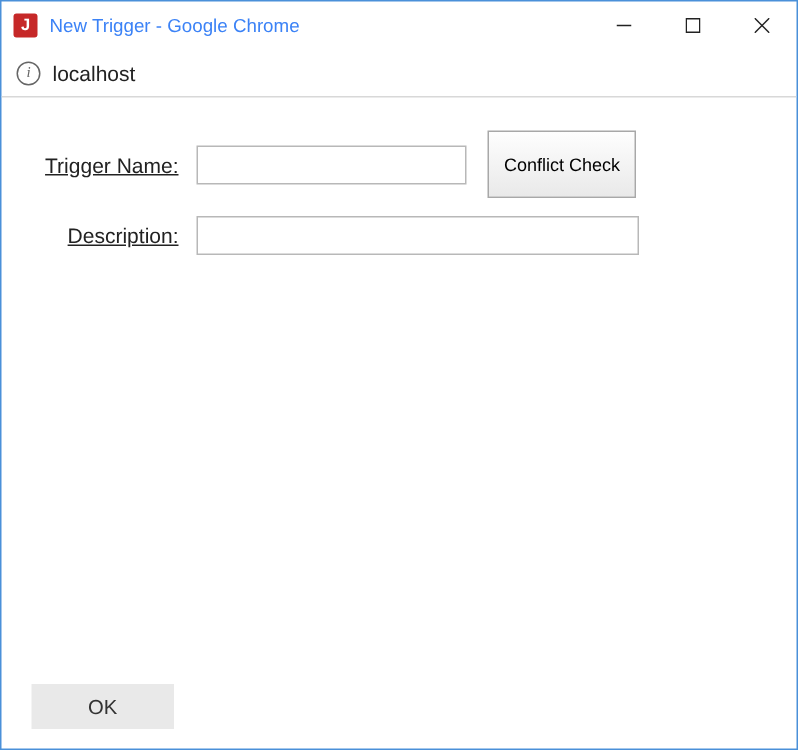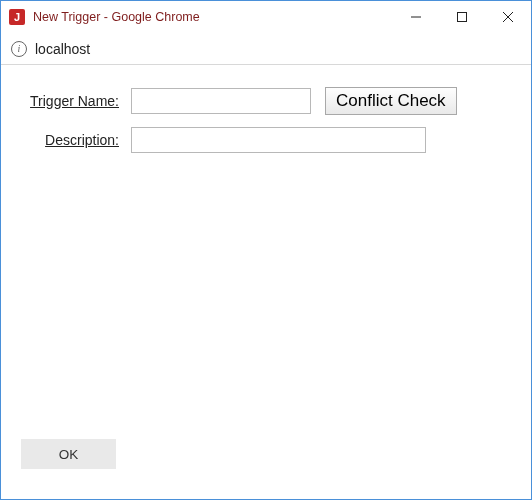--- a/index.html
+++ b/index.html
@@ -24,21 +24,21 @@
   background: #c62828;
   border-radius: 2px;
   margin-right: 8px;
   display: flex;
   align-items: center;
   justify-content: center;
   color: #fff;
   font-weight: bold;
   font-size: 11px;
 }
-.title-text { flex: 1; color: #7f1d1d; font-size: 12.5px; }
+.title-text { flex: 1; color: #3b82f6; font-size: 12.5px; }
 .win-controls { display: flex; height: 32px; }
 .win-btn {
   width: 46px;
   display: flex;
   align-items: center;
   justify-content: center;
   cursor: pointer;
 }
 .win-btn svg { stroke: #222; stroke-width: 1; fill: none; }
 .addressbar {
@@ -86,30 +86,30 @@
   height: 26px;
   border: 1px solid #b8b8b8;
   padding: 2px 4px;
   font-size: 13px;
   outline: none;
 }
 .trigger-name-input { width: 180px; }
 .description-input { width: 295px; }
 .conflict-btn {
   margin-left: 14px;
-  height: 28px;
+  height: 45px;
   padding: 0 10px;
   background: linear-gradient(#fefefe,#e9e9e9);
   border: 1px solid #a8a8a8;
-  font-size: 17px;
+  font-size: 12px;
   cursor: pointer;
 }
 .bottom-buttons {
   position: absolute;
-  bottom: 30px;
+  bottom: 13px;
   left: 20px;
   display: flex;
   gap: 24px;
 }
 .flat-btn {
   width: 95px;
   height: 30px;
   background: #e9e9e9;
   border: none;
   font-size: 13.5px;

